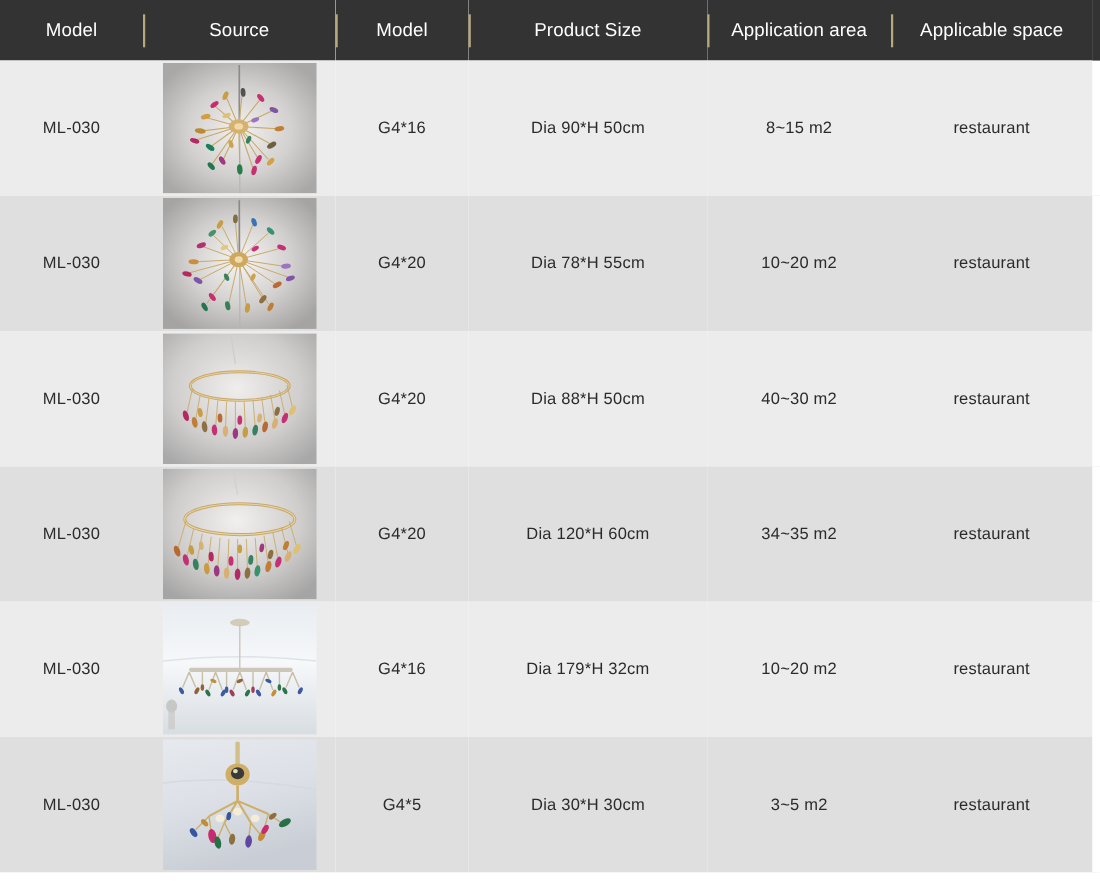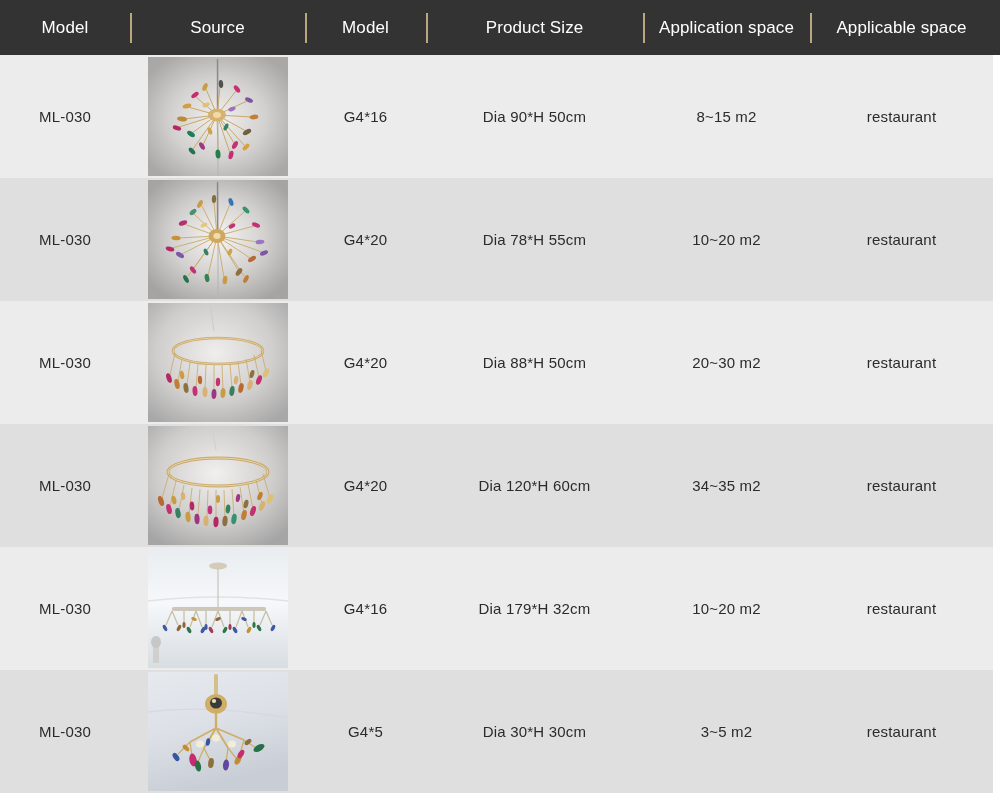--- a/index.html
+++ b/index.html
@@ -105,21 +105,21 @@
     <col style="width:183px">
     <col class="gutter-col" style="width:7px">
   </colgroup>
 
   <thead>
     <tr>
       <th>Model</th>
       <th class="divided">Source</th>
       <th class="divided">Model</th>
       <th class="divided">Product Size</th>
-      <th class="divided">Application space</th>
+      <th class="divided">Application area</th>
       <th class="divided">Applicable space</th>
       <th class="gutter"></th>
     </tr>
   </thead>
 
   <tbody>
 
     <tr class="row-odd">
       <td>ML-030</td>
       <td class="cell-picture">
@@ -272,21 +272,21 @@
               <ellipse cx="52" cy="77" rx="4.2" ry="2.2" transform="rotate(88 52 77)" fill="#b7642c"></ellipse>
               <ellipse cx="70" cy="79" rx="4.2" ry="2.2" transform="rotate(92 70 79)" fill="#c4296f"></ellipse>
               <ellipse cx="88" cy="77" rx="4.2" ry="2.2" transform="rotate(98 88 77)" fill="#d8b070"></ellipse>
               <ellipse cx="104" cy="71" rx="4.2" ry="2.2" transform="rotate(106 104 71)" fill="#8b6a3a"></ellipse>
             </g>
           </svg>
         </span>
       </td>
       <td>G4*20</td>
       <td>Dia 88*H 50cm</td>
-      <td>20~30 m2</td>
+      <td>40~30 m2</td>
       <td>restaurant</td>
       <td class="gutter"></td>
     </tr>
 
     <tr class="row-even">
       <td>ML-030</td>
       <td class="cell-picture">
         <span class="photo">
           <svg viewBox="0 0 140 119" xmlns="http://www.w3.org/2000/svg">
             <defs>

